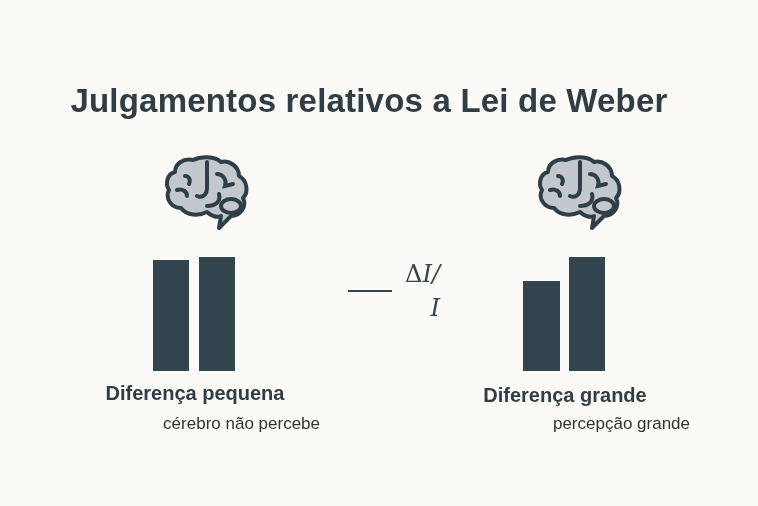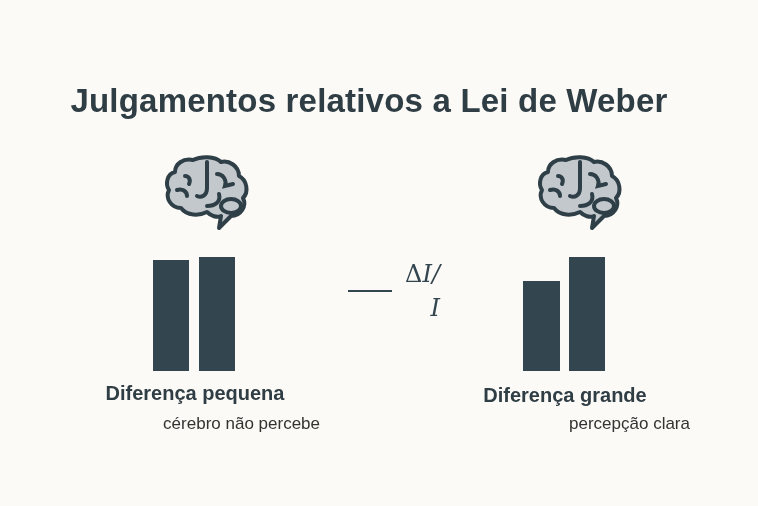--- a/index.html
+++ b/index.html
@@ -49,13 +49,13 @@
 
 <div class="formula">
   <div class="num"><span class="delta">Δ</span><span>I/</span></div>
   <div class="fracline"></div>
   <div class="num">I</div>
 </div>
 
 <div class="label" style="left:70px;top:382px;width:250px;">Diferença pequena</div>
 <div class="sub" style="left:70px;top:414px;width:250px;">cérebro não percebe</div>
 <div class="label" style="left:440px;top:384px;width:250px;">Diferença grande</div>
-<div class="sub" style="left:440px;top:414px;width:250px;">percepção clara</div>
+<div class="sub" style="left:440px;top:414px;width:250px;">percepção grande</div>
 
 </body></html>

